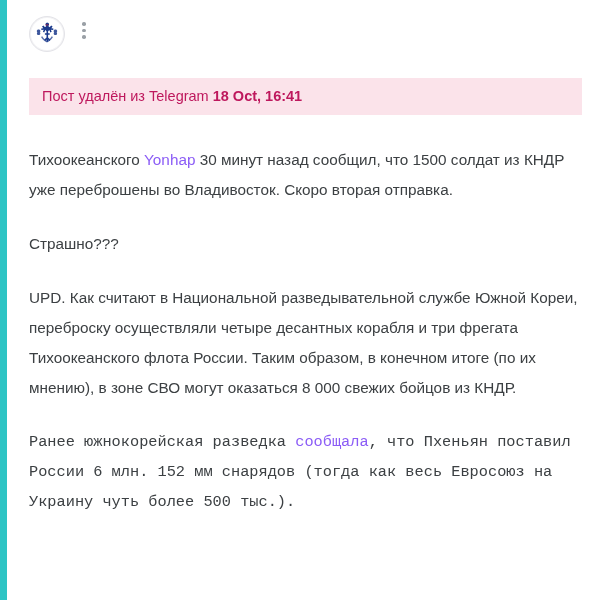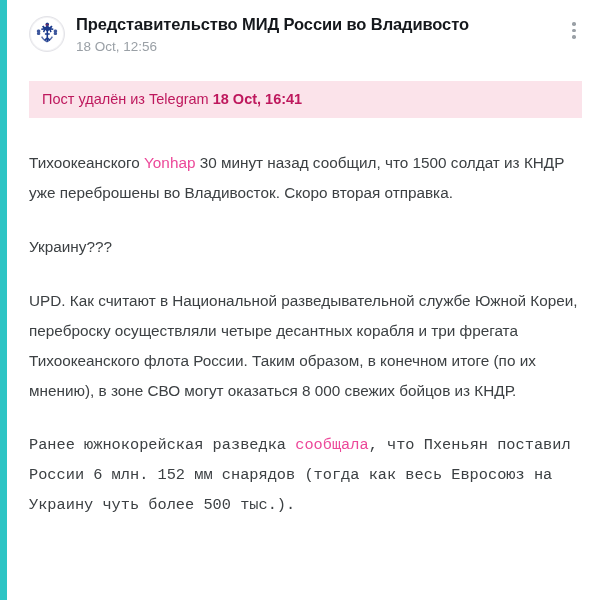--- a/index.html
+++ b/index.html
@@ -104,21 +104,21 @@
   
   .body {
     margin-top: 30px;
     font-size: 15.3px;
     line-height: 30px;
     color: #3c4043;
   }
   .body p { margin: 0 0 24px 0; }
   .body p:last-child { margin-bottom: 0; font-family: Liberation Mono, monospace; }
   .link {
-    color: #ec4899;
+    color: #8b5cf6;
     text-decoration: none;
     cursor: pointer;
   }
 </style>
 </head>
 <body>
 
 <div class="screen">
 
   <div class="accent-bar"></div>
@@ -133,37 +133,33 @@
           <g fill="#1b3a8c">
             <path d="M16 4.5c1.2 0 2.1.9 2.1 2 0 .6-.3 1.2-.8 1.6l1.3 1.2 1.6-1.9 1.4 1.2-1.3 1.6 2.1.3-.2 1.5-2.4-.3.9 2-1.3.7-1.1-2.3-1.2 1.1v2.1h1.6v1.5h-1.6v2.6l2.3 2.4-1 1.1-1.3-1.3v2.1h-1.6v-2.1l-1.3 1.3-1-1.1 2.3-2.4v-2.6h-1.6v-1.5h1.6v-2.1l-1.2-1.1-1.1 2.3-1.3-.7.9-2-2.4.3-.2-1.5 2.1-.3-1.3-1.6 1.4-1.2 1.6 1.9 1.3-1.2c-.5-.4-.8-1-.8-1.6 0-1.1.9-2 2.1-2z"></path>
             <path d="M7.5 11.5c-.9 0-1.7.7-1.7 1.6 0 .5.2.9.6 1.2-.3.3-.5.7-.5 1.2 0 .9.8 1.6 1.7 1.6s1.7-.7 1.7-1.6c0-.5-.2-.9-.5-1.2.4-.3.6-.7.6-1.2 0-.9-.8-1.6-1.9-1.6z" opacity="0.85"></path>
             <path d="M24.5 11.5c-1.1 0-1.9.7-1.9 1.6 0 .5.2.9.6 1.2-.3.3-.5.7-.5 1.2 0 .9.8 1.6 1.7 1.6s1.7-.7 1.7-1.6c0-.5-.2-.9-.5-1.2.4-.3.6-.7.6-1.2 0-.9-.8-1.6-1.7-1.6z" opacity="0.85"></path>
             <path d="M10 19c1.4 2.6 3.5 4.4 6 5.6 2.5-1.2 4.6-3 6-5.6l-1.3-.7c-1.2 2.2-2.8 3.7-4.7 4.7-1.9-1-3.5-2.5-4.7-4.7z" opacity="0.7"></path>
           </g>
           <path d="M14.6 6.2h2.8v1.2h-2.8z" fill="#c8102e" opacity="0.6"></path>
         </svg>
       </div>
 
-      <div class="head-text">
-        <div class="channel-name">Представительство МИД России во Владивосто</div>
-        <div class="timestamp">18 Oct, 12:56</div>
-      </div>
 
       <div class="kebab">
         <i></i>
         <i></i>
         <i></i>
       </div>
     </div>
 
     <div class="notice">
       <span>Пост удалён из Telegram </span><span class="bold">18 Oct, 16:41</span>
     </div>
 
     <div class="body">
         <p><span>Тихоокеанского </span><span class="link">Yonhap</span><span> 30 минут назад сообщил, что 1500 солдат из КНДР уже переброшены во Владивосток. Скоро вторая отправка.</span></p>
-        <p><span>Украину???</span></p>
+        <p><span>Страшно???</span></p>
         <p><span>UPD. Как считают в Национальной разведывательной службе Южной Кореи, переброску осуществляли четыре десантных корабля и три фрегата Тихоокеанского флота России. Таким образом, в конечном итоге (по их мнению), в зоне СВО могут оказаться 8 000 свежих бойцов из КНДР.</span></p>
         <p><span>Ранее южнокорейская разведка </span><span class="link">сообщала</span><span>, что Пхеньян поставил России 6 млн. 152 мм снарядов (тогда как весь Евросоюз на Украину чуть более 500 тыс.).</span></p>
       </div>
 
   </div>
 </div>
 
 </body></html>

